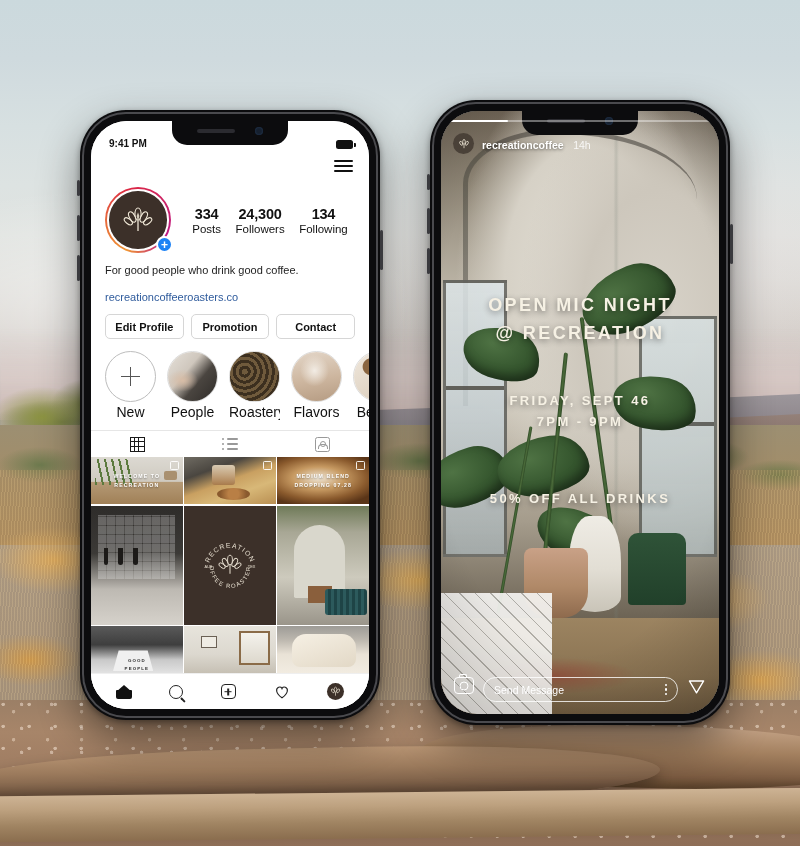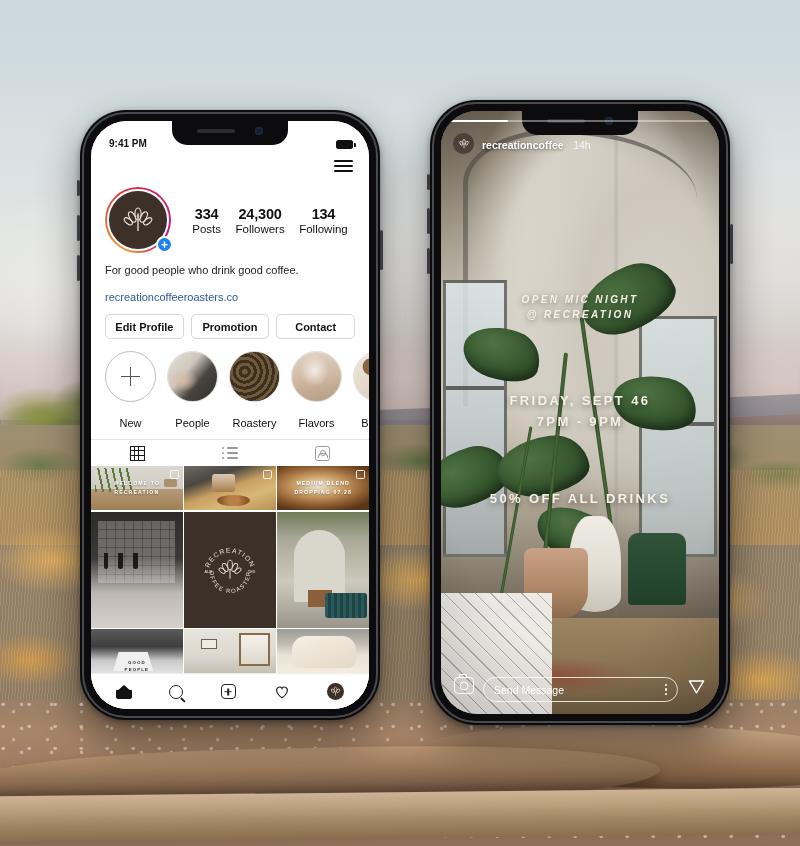--- a/index.html
+++ b/index.html
@@ -5,21 +5,21 @@
   * { box-sizing: border-box; margin: 0; padding: 0; }
   html, body {
     width: 800px; height: 846px;
     font-family: "Liberation Sans", sans-serif;
     overflow: hidden;
   }
   #stage {
     position: relative;
     width: 800px; height: 846px;
     overflow: hidden;
-    background: #737373;
+    background: #a3a3a3;
   }
 
   
   .bg-layer { position: absolute; left: 0; width: 800px; }
 
   .bg-sky {
     top: 0; height: 420px;
     background:
       radial-gradient(ellipse 420px 160px at 120px 300px, rgba(255,255,255,.55), rgba(255,255,255,0) 70%),
       radial-gradient(ellipse 500px 190px at 640px 250px, rgba(236,226,226,.5), rgba(255,255,255,0) 70%),
@@ -223,21 +223,21 @@
     display:flex;align-items:center;justify-content:center; cursor:pointer;
   }
 
   .highlights { display:flex; gap:11px; padding: 12px 0 0 14px; overflow:hidden;}
   .hl { width:51px; flex:none; text-align:center;}
   .hl-circle {
     width:51px;height:51px;border-radius:50%;
     border:1px solid #dcdcdc; overflow:hidden; position:relative;
     display:flex;align-items:center;justify-content:center;
   }
-  .hl-label { font-size:11px; color:#111; margin-top:15px; white-space:nowrap; overflow:hidden;}
+  .hl-label { font-size:14px; color:#111; margin-top:2px; white-space:nowrap; overflow:hidden;}
   .hl-new { border:1.2px solid #bdbdbd; }
   .hl-new::before, .hl-new::after { content:""; position:absolute; background:#555; }
   .hl-new::before { width:19px;height:1.4px; }
   .hl-new::after { width:1.4px;height:19px; }
 
   .tabs {
     display:flex; border-top:1px solid #e6e6e6; margin-top:10px; height:27px;
   }
   .tab { flex:1; display:flex;align-items:center;justify-content:center;}
   .grid-icon { width:15px;height:15px;border:1.6px solid #1a1a1a; display:grid; grid-template-columns:1fr 1fr 1fr;}
@@ -364,21 +364,21 @@
     position:absolute; top:22px; left:12px; right:12px; z-index:70;
     display:flex; align-items:center; gap:8px;
   }
   .story-av { width:21px;height:21px;border-radius:50%;background:#4a4138; display:flex;align-items:center;justify-content:center;}
   .story-user { color:#fff; font-size:10.5px; font-weight:700; text-shadow:0 1px 3px rgba(0,0,0,.5);}
   .story-time { color:rgba(255,255,255,.85); font-size:10.5px; font-weight:400; margin-left:5px;}
 
   .story-text { position:absolute; left:0; right:0; z-index:65; text-align:center; color:#f6f1e4;
     font-family:"Liberation Sans", sans-serif; font-weight:700; letter-spacing:2.4px;
     text-shadow: 0 2px 6px rgba(0,0,0,.45);}
-  .st1 { top: 30%; font-size:10px; line-height:1.55;font-style:italic; }
+  .st1 { top: 30%; font-size:18px; line-height:1.55; }
   .st2 { top: 46.5%; font-size:13px; line-height:1.6; }
   .st3 { top: 63%; font-size:13px; }
 
   .story-foot {
     position:absolute; left:0; right:0; bottom:12px; z-index:70;
     display:flex; gap:9px; padding:0 13px;
   }
   .cam-btn { width:20px;height:17px;border:1.6px solid #fff;border-radius:4px;position:relative;flex:none;}
   .cam-btn::before{content:"";position:absolute;left:50%;top:50%;transform:translate(-50%,-50%);width:7px;height:7px;border:1.6px solid #fff;border-radius:50%;}
   .cam-btn::after{content:"";position:absolute;left:4px;top:-4px;width:6px;height:3px;border:1.6px solid #fff;border-bottom:none;border-radius:2px 2px 0 0;}

